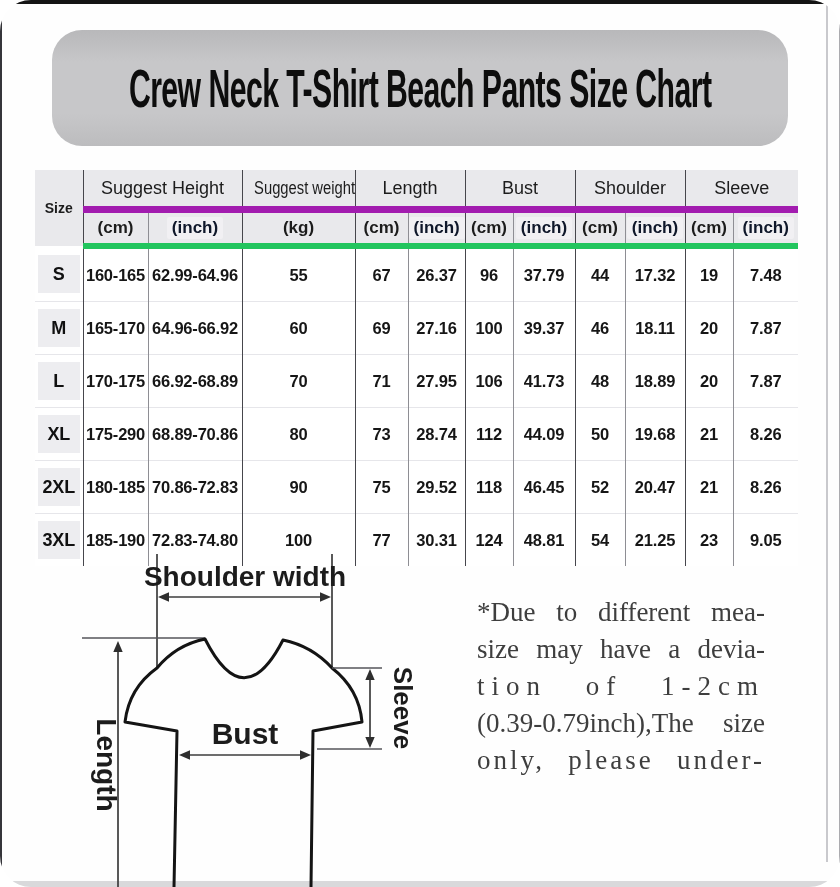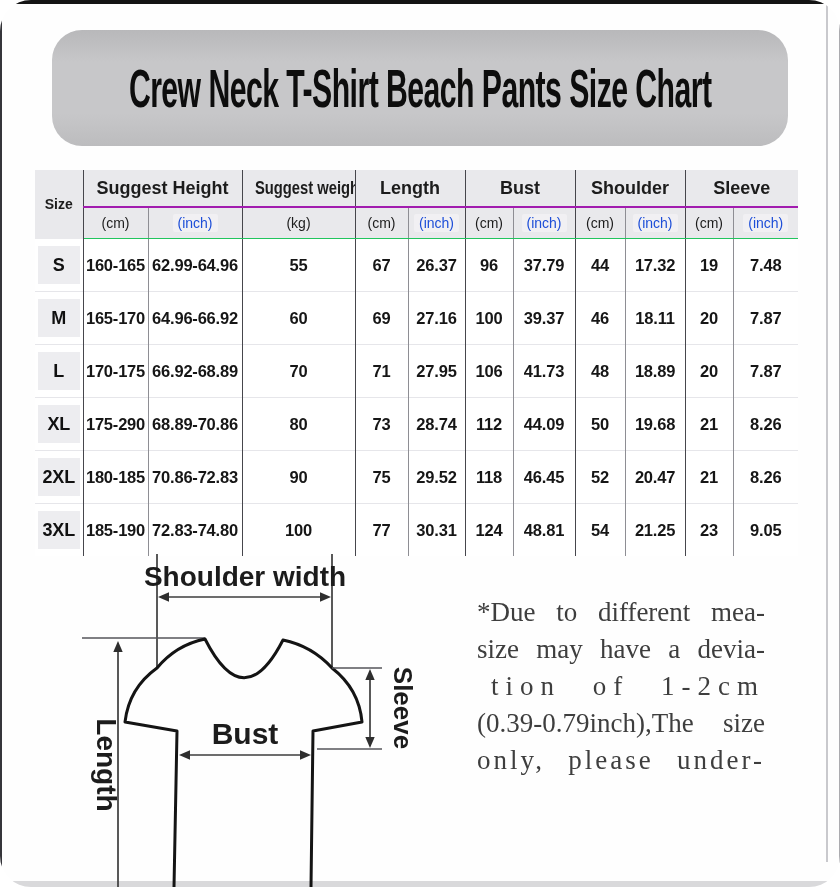--- a/index.html
+++ b/index.html
@@ -18,24 +18,24 @@
           display:flex;align-items:center;justify-content:center;overflow:hidden;}
   .banner-text{font-size:54px;font-weight:700;color:#0d0d0d;letter-spacing:-1px;white-space:nowrap;
                display:inline-block;transform:scaleX(0.56);}
 
   
   table.size-table{position:absolute;left:35px;top:170px;width:763px;border-collapse:collapse;
                    table-layout:fixed;}
   .size-table th,.size-table td{padding:0;text-align:center;vertical-align:middle;white-space:nowrap;
                    overflow:hidden;}
   .size-table thead th{background:#e9e9ec;color:#1c1c1c;}
-  .h1 th{height:36px;font-size:18px;font-weight:700;border-bottom:2px solid #a21caf;}
+  .h1 th{height:36px;font-size:18px;font-weight:400;border-bottom:7px solid #a21caf;}
   th.size-th{font-size:14px;font-weight:700;border-bottom:none;}
-  .h2 th{height:30px;font-size:14px;font-weight:400;border-bottom:1px solid #22c55e;}
-  .h2 th.ui{color:#1d4ed8;text-align:center;}
+  .h2 th{height:30px;font-size:17px;font-weight:700;border-bottom:6px solid #22c55e;}
+  .h2 th.ui{color:#0f172a;text-align:center;}
   .uchip{display:inline-block;background:#f1f0f3;padding:1px 5px;border-radius:2px;}
   .gt{display:inline-block;}
   .gw .gt{transform:scaleX(0.82);}
   
   .cb{border-right:1px solid #8e8e94;}      
   .gb{border-right:1.5px solid #46464c;}    
   .size-table tbody td{height:52px;font-size:16.5px;font-weight:700;color:#161616;
                        letter-spacing:-0.2px;background:#ffffff;border-top:1px solid #e6e6ea;}
   .size-table tbody tr:first-child td{border-top:none;}
   td.vi{color:#9e3434;}
@@ -48,21 +48,21 @@
   .diagram text{font-family:"Liberation Sans",sans-serif;fill:#1c1c1c;font-weight:600;}
   .shirt{fill:none;stroke:#141414;stroke-width:3;stroke-linecap:round;stroke-linejoin:round;}
   .dim{stroke:#3c3c3c;stroke-width:1.7;fill:none;}
   .dimthin{stroke:#55555a;stroke-width:1.5;fill:none;}
   .arr{fill:#2e2e2e;stroke:none;}
 
   
   .disclaimer{position:absolute;left:477px;top:594px;width:288px;color:#3e3e3e;
               font-size:27px;line-height:37px;}
   .dline{text-align:justify;text-align-last:justify;font-family:Liberation Serif, serif;}
-  .dline.ls-wide{letter-spacing:7px;margin-left:14px;}
+  .dline.ls-wide{letter-spacing:7px;}
   .dline.ls-med{letter-spacing:3px;}
 </style>
 </head>
 <body>
 
 <div class="page">
   <div class="edge-top"></div>
   <div class="edge-left"></div>
   <div class="edge-right-line"></div>
   <div class="edge-right-outer"></div>

